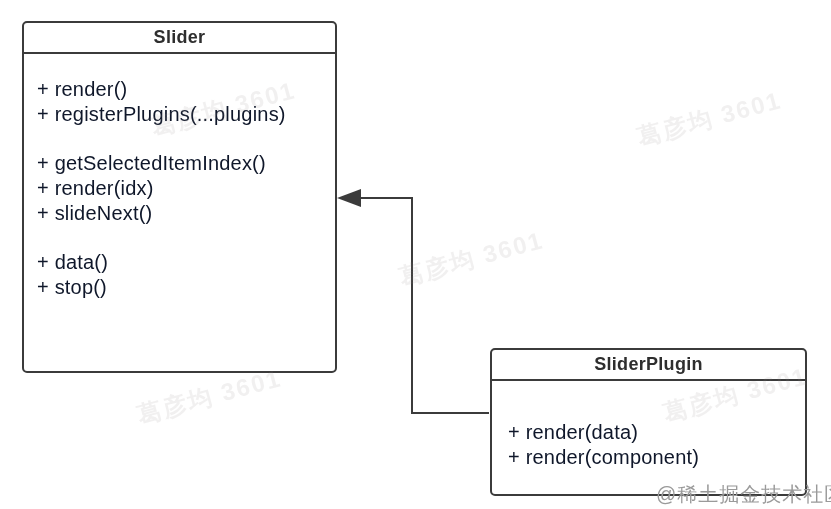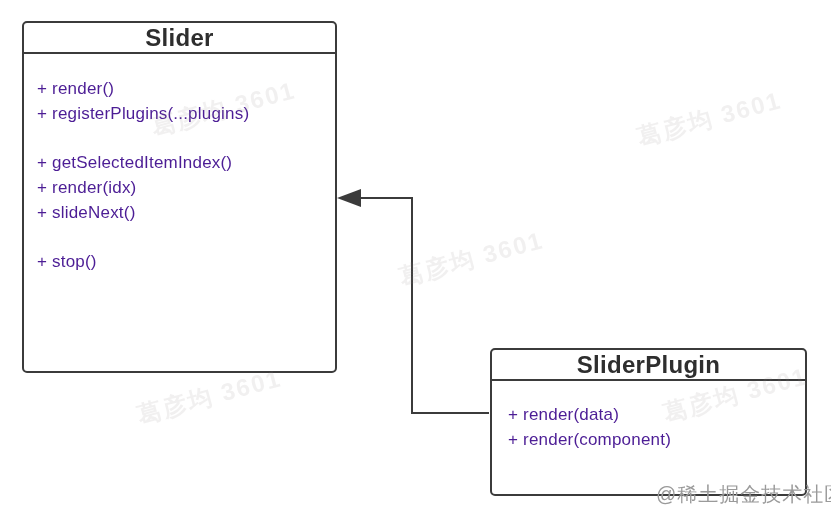--- a/index.html
+++ b/index.html
@@ -26,27 +26,27 @@
     z-index: 2;
   }
   .uml-class .class-header {
     box-sizing: border-box;
     border-bottom: 2px solid #3b3b3b;
     height: 31px;
     display: flex;
     align-items: center;
     justify-content: center;
     font-weight: bold;
-    font-size: 24px;
+    font-size: 18px;
     color: #2e2e2e;
     letter-spacing: 0.3px;
   }
   .uml-class .class-body {
-    font-size: 17px;
-    color: #4c1d95;
+    font-size: 20px;
+    color: #0f172a;
     line-height: 24.7px;
     letter-spacing: 0.2px;
   }
   .member-line {
     white-space: pre;
   }
   #slider-box {
     left: 22px;
     top: 21px;
     width: 315px;
@@ -55,21 +55,21 @@
   #slider-box .class-body {
     padding: 23px 8px 0 13px;
   }
   #sliderplugin-box {
     left: 490px;
     top: 348px;
     width: 317px;
     height: 148px;
   }
   #sliderplugin-box .class-body {
-    padding: 22px 8px 0 16px;
+    padding: 39px 8px 0 16px;
   }
   .connector-svg {
     position: absolute;
     left: 0;
     top: 0;
     z-index: 1;
   }
   .watermark {
     position: absolute;
     font-weight: bold;
@@ -101,20 +101,21 @@
   <div class="uml-class" id="slider-box">
     <div class="class-header">Slider</div>
     <div class="class-body">
         <div class="member-line">+ render()</div>
         <div class="member-line">+ registerPlugins(...plugins)</div>
         <div class="member-line">&nbsp;</div>
         <div class="member-line">+ getSelectedItemIndex()</div>
         <div class="member-line">+ render(idx)</div>
         <div class="member-line">+ slideNext()</div>
         <div class="member-line">&nbsp;</div>
+        <div class="member-line">+ data()</div>
         <div class="member-line">+ stop()</div>
       </div>
   </div>
 
   <div class="uml-class" id="sliderplugin-box">
     <div class="class-header">SliderPlugin</div>
     <div class="class-body">
         <div class="member-line">+ render(data)</div>
         <div class="member-line">+ render(component)</div>
       </div>

